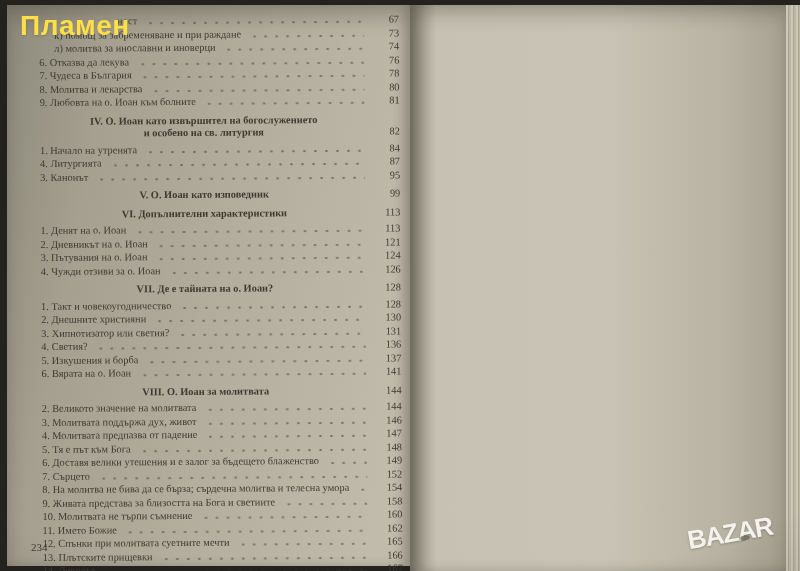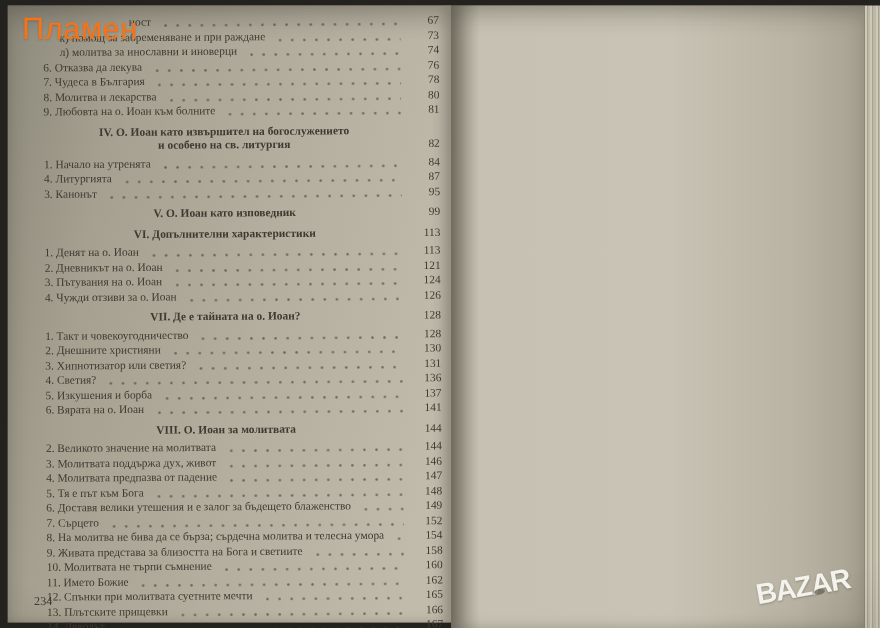--- a/index.html
+++ b/index.html
@@ -36,22 +36,22 @@
     flex:1 1 10px;height:11px;margin:0 5px 0 7px;
     background-image:radial-gradient(circle, rgba(62,56,46,.55) 1px, rgba(0,0,0,0) 1.3px);
     background-size:11px 4px;background-repeat:repeat-x;background-position:1px 68%;
   }
   .num{flex:0 0 30px;text-align:right;}
   .h{position:relative;text-align:center;font-weight:bold;margin:6px 0 4px;padding:0 36px 0 6px;}
   .h .num{position:absolute;right:0;bottom:0;width:30px;font-weight:normal;}
   .footer-num{position:absolute;left:24px;bottom:13px;font-size:11px;color:#3e3a31;}
   .wm-top{
     position:absolute;left:20px;top:10px;z-index:9;
-    font-family:"Liberation Sans", sans-serif;font-weight:400;font-size:28px;
-    color:#f97316;letter-spacing:.5px;text-shadow:0 1px 2px rgba(60,55,45,.25);
+    font-family:"Liberation Sans", sans-serif;font-weight:700;font-size:28px;
+    color:#fde047;letter-spacing:.5px;text-shadow:0 1px 2px rgba(60,55,45,.25);
   }
   .wm-bazar{
     position:absolute;left:687px;top:518px;z-index:9;
     font-family:"Liberation Sans", sans-serif;font-weight:700;font-size:26px;
     color:#f3f2ed;letter-spacing:-1px;transform:rotate(-10deg);
     text-shadow:0 1px 2px rgba(60,55,45,.35);
   }
   .wm-bazar .snail{
     position:absolute;left:52px;top:20px;width:10px;height:5px;border-radius:50%;
     background:#6d675b;opacity:.8;

